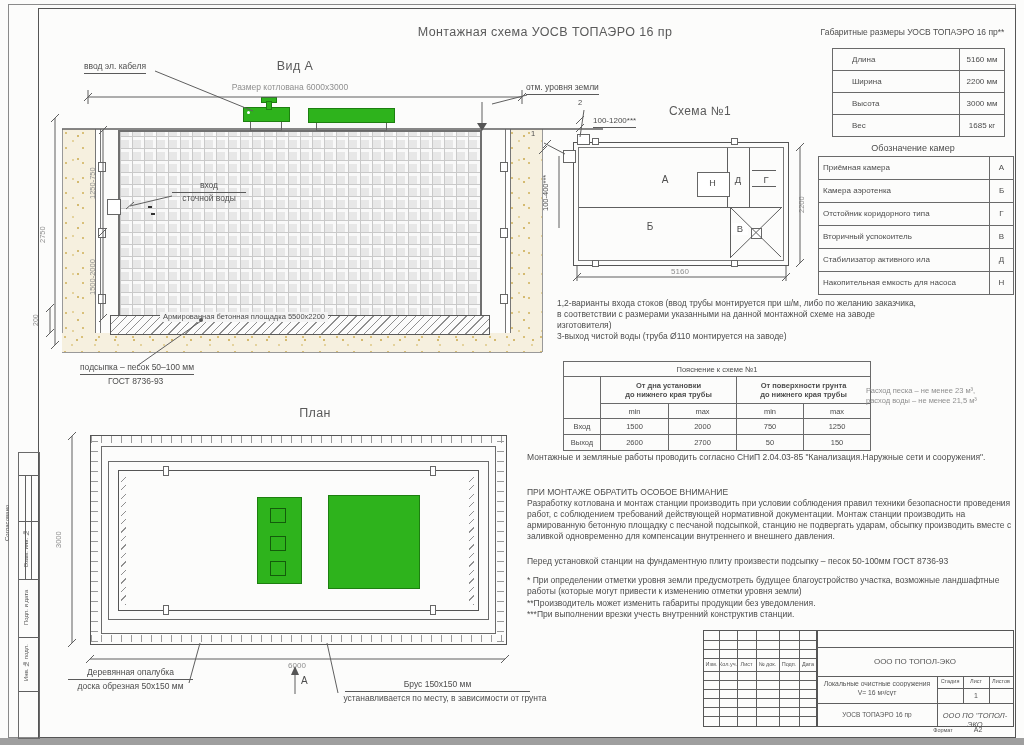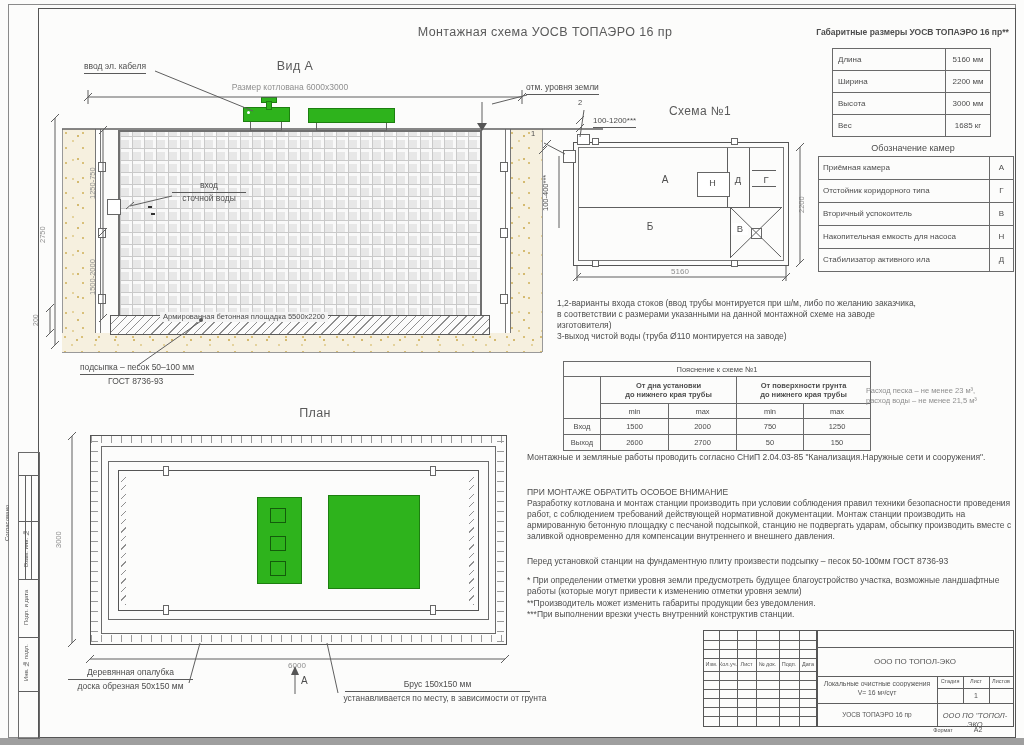--- a/index.html
+++ b/index.html
@@ -29,21 +29,21 @@
       repeating-linear-gradient(0deg,transparent 0 9px,#f9f9f9 9px 12px),
       repeating-linear-gradient(90deg,transparent 0 9px,#f9f9f9 9px 12px);}
   .hatch{position:absolute;border:1px solid #5a5a5a;
     background:repeating-linear-gradient(135deg,#fbfbfb 0 5px,#8f8f8f 5px 6px);}
   .green{position:absolute;background:#2eb31c;border:1px solid #1d7f10;}
   .ticksh{position:absolute;background:repeating-linear-gradient(90deg,#9a9a9a 0 1px,transparent 1px 10px);}
   .ticksv{position:absolute;background:repeating-linear-gradient(0deg,#9a9a9a 0 1px,transparent 1px 10px);}
   table{border-collapse:collapse;position:absolute;color:#4d4d4d;}
   td{border:1px solid #6a6a6a;font-size:8px;line-height:1.2;}
   .dtbl td{height:19px;}
-  .dtbl .l{width:106px;padding-left:5px;}
+  .dtbl .l{width:106px;padding-left:19px;}
   .dtbl .vv{width:42px;text-align:center;}
   .ctbl td{height:20px;}
   .ctbl .l{width:165px;padding-left:4px;}
   .ctbl .cc{width:21px;text-align:center;}
   .etbl td{text-align:center;font-size:7.5px;}
   .etbl .h{height:12px;}
   .etbl .g{height:24px;white-space:pre-line;font-weight:bold;}
   .etbl .d{height:13px;}
   .vlabel{position:absolute;writing-mode:vertical-rl;transform:rotate(180deg);
     font-size:6px;color:#555;text-align:center;white-space:nowrap;}
@@ -185,21 +185,21 @@
     </table>
 
   <div class="lbl" style="left:527px;top:452px;width:489px;">Монтажные и земляные работы проводить согласно СНиП 2.04.03-85 "Канализация.Наружные сети и сооружения".</div>
   <div class="lbl" style="left:527px;top:487px;width:427px;">ПРИ МОНТАЖЕ ОБРАТИТЬ ОСОБОЕ ВНИМАНИЕ</div>
   <div class="lbl" style="left:527px;top:498px;width:493px;">Разработку котлована и монтаж станции производить при условии соблюдения правил техники безопасности проведения работ, с соблюдением требований действующей нормативной документации. Монтаж станции производить на армированную бетонную площадку с песчаной подсыпкой, станцию не подвергать ударам, обсыпку производить вместе с заливкой одновременно для компенсации внутреннего и внешнего давления.</div>
   <div class="lbl" style="left:527px;top:556px;width:493px;">Перед установкой станции на фундаментную плиту произвести подсыпку – песок 50-100мм ГОСТ 8736-93</div>
   <div class="lbl" style="left:527px;top:575px;width:490px;">* При определении отметки уровня земли предусмотреть будущее благоустройство участка, возможные ландшафтные работы (которые могут привести к изменению отметки уровня земли)</div>
   <div class="lbl" style="left:527px;top:598px;width:490px;">**Производитель может изменить габариты продукции без уведомления.</div>
   <div class="lbl" style="left:527px;top:609px;width:490px;">***При выполнении врезки учесть внутренний конструктив станции.</div>
 
-  <div class="lbl c" style="left:805px;top:27px;width:215px;font-weight:bold;">Габаритные размеры УОСВ ТОПАЭРО 16 пр**</div>
+  <div class="lbl c" style="left:805px;top:27px;width:215px;">Габаритные размеры УОСВ ТОПАЭРО 16 пр**</div>
   <table class="dtbl" style="left:832px;top:48px;">
     <tbody>
         <tr>
           <td class="l">Длина</td>
           <td class="vv">5160 мм</td>
         </tr>
     <tr>
           <td class="l">Ширина</td>
           <td class="vv">2200 мм</td>
         </tr>
@@ -215,34 +215,38 @@
     </table>
 
   <div class="lbl c" style="left:818px;top:143px;width:190px;font-size:9px;">Обозначение камер</div>
   <table class="ctbl" style="left:818px;top:156px;">
     <tbody>
         <tr>
           <td class="l">Приёмная камера</td>
           <td class="cc">А</td>
         </tr>
     <tr>
+          <td class="l">Камера аэротенка</td>
+          <td class="cc">Б</td>
+        </tr>
+    <tr>
           <td class="l">Отстойник коридорного типа</td>
           <td class="cc">Г</td>
         </tr>
     <tr>
           <td class="l">Вторичный успокоитель</td>
           <td class="cc">В</td>
         </tr>
     <tr>
+          <td class="l">Стабилизатор активного ила</td>
+          <td class="cc">Д</td>
+        </tr>
+    <tr>
           <td class="l">Накопительная емкость для насоса</td>
           <td class="cc">Н</td>
-        </tr>
-    <tr>
-          <td class="l">Стабилизатор активного ила</td>
-          <td class="cc">Д</td>
         </tr>
   </tbody>
     </table>
 
   <div class="lbl dimc" style="left:866px;top:386px;width:160px;font-size:7.5px;">Расход песка – не менее 23 м³,
 расход воды – не менее 21,5 м³</div>
 
   <div class="abs" style="left:90px;top:435px;width:415px;height:208px;border:1px solid #555;"></div>
   <div class="ticksh" style="left:91px;top:436px;width:413px;height:7px;"></div>
   <div class="ticksh" style="left:91px;top:635px;width:413px;height:7px;"></div>

